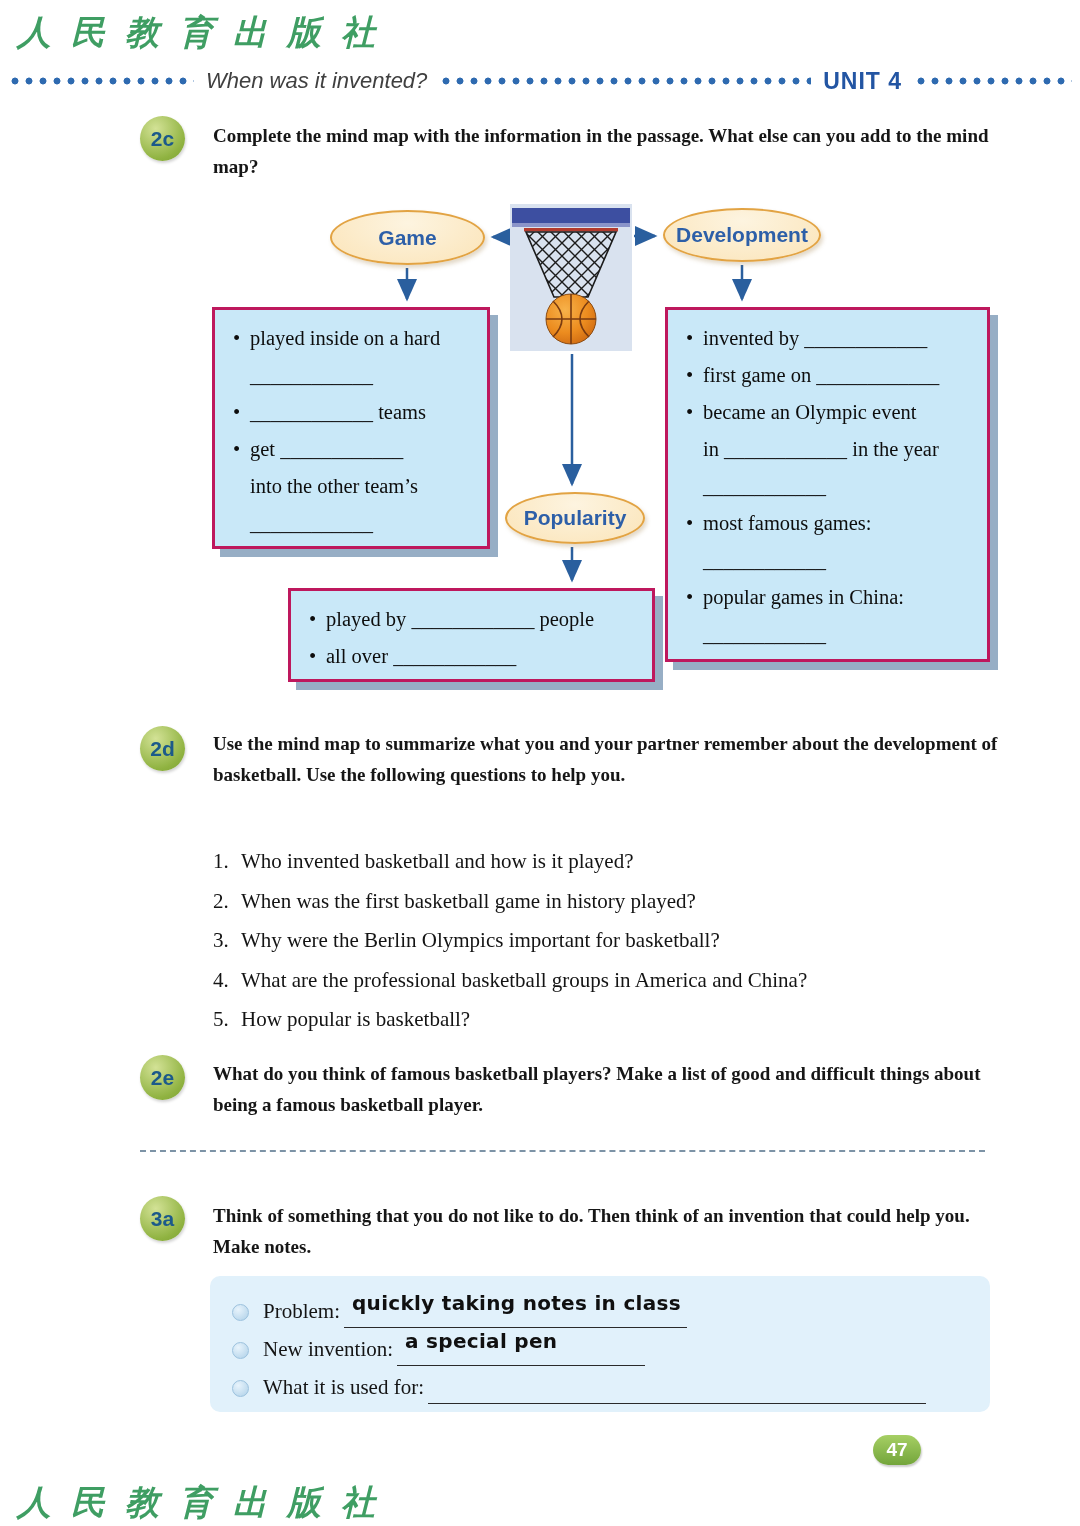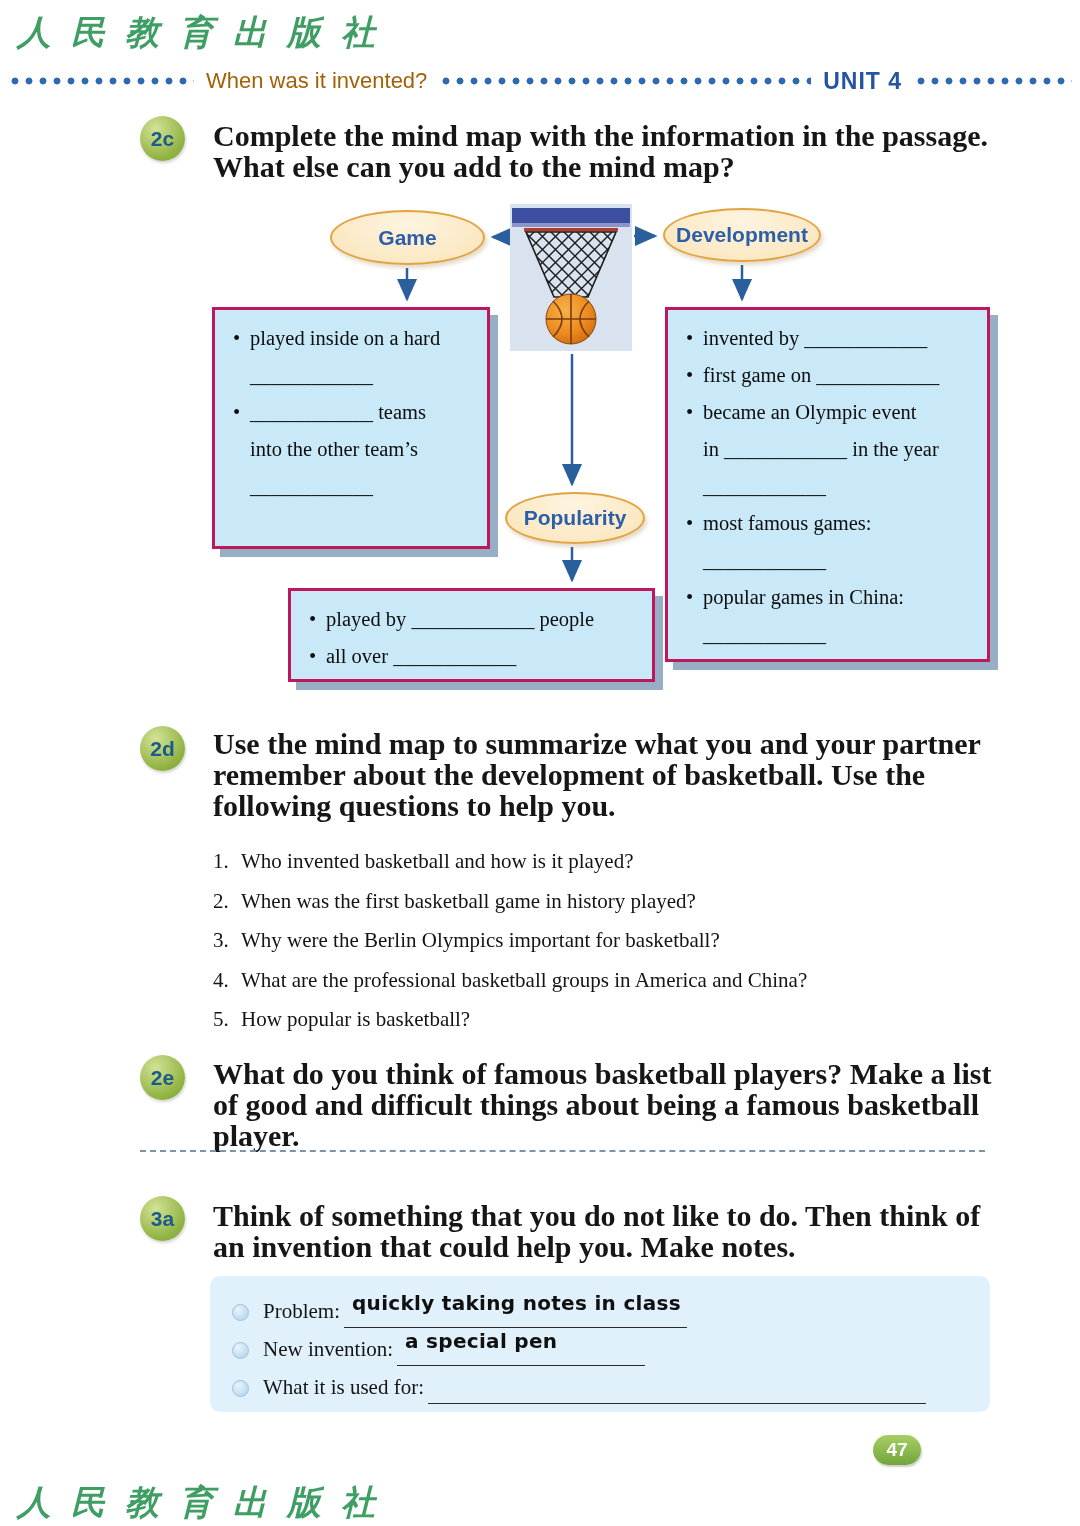--- a/index.html
+++ b/index.html
@@ -13,32 +13,32 @@
           font-size:34px; letter-spacing:20px; }
   .logo.top { top:10px; }
   .logo.bottom { top:1480px; }
 
   
   .header { position:absolute; top:66px; left:8px; right:8px; height:30px;
             display:flex; align-items:center; gap:12px; }
   .dots { height:10px; background-image:radial-gradient(circle, #2e6ab0 3.1px, transparent 3.8px);
           background-size:14px 10px; background-repeat:repeat-x; background-position:0 50%; }
   .dots.left { width:186px; } .dots.mid { flex:1; } .dots.right { width:158px; }
-  .header-title { color:#a16207; font-family:"Liberation Sans", sans-serif; font-size:22px; white-space:nowrap; }
+  .header-title { color:#404040; font-family:"Liberation Sans", sans-serif; font-size:22px; white-space:nowrap;font-style:italic; }
   .header-unit  { color:#2355a3; font-family:"Liberation Sans", sans-serif; font-size:23px; font-weight:bold; letter-spacing:1px; white-space:nowrap; }
 
   
   .badge { position:absolute; width:45px; height:45px; border-radius:50%;
            background:radial-gradient(circle at 35% 28%, #d3e296, #8fb240 70%, #7ba036);
            display:flex; align-items:center; justify-content:center;
            font-family:"Liberation Sans", sans-serif; font-weight:bold; font-size:21px; color:#1c5a8a;
            box-shadow:1px 2px 3px rgba(0,0,0,.18); }
 
   .instruction { position:absolute; left:213px; width:788px; font-weight:bold;
-                 font-size:30px; line-height:31px; color:#161616; }
+                 font-size:19px; line-height:31px; color:#161616; }
 
   
   .mindmap { position:absolute; top:200px; left:0; width:1080px; height:492px; }
   .mm-svg { position:absolute; left:0; top:0; width:1080px; height:492px; }
   .ellipse { position:absolute; border:2px solid #e2a343; border-radius:50%;
              background:radial-gradient(ellipse at 50% 22%, #fdf4e0, #fbe4b8);
              display:flex; align-items:center; justify-content:center;
              font-family:"Liberation Sans", sans-serif; font-weight:bold; font-size:21px; color:#2d5fa8;
              box-shadow:2px 3px 4px rgba(150,115,55,.28); }
   .el-game { left:330px; top:10px; width:155px; height:55px; }
@@ -140,20 +140,21 @@
     </svg>
 
     <div class="ellipse el-game">Game</div>
     <div class="ellipse el-dev">Development</div>
     <div class="ellipse el-pop">Popularity</div>
 
     <div class="mm-box box-game">
       <div class="mm-line bulleted">played inside on a hard</div>
       <div class="mm-line">____________</div>
       <div class="mm-line bulleted">____________ teams</div>
+      <div class="mm-line bulleted">get ____________</div>
       <div class="mm-line">into the other team’s</div>
       <div class="mm-line">____________</div>
     </div>
 
     <div class="mm-box box-dev">
       <div class="mm-line bulleted">invented by ____________</div>
       <div class="mm-line bulleted">first game on ____________</div>
       <div class="mm-line bulleted">became an Olympic event</div>
       <div class="mm-line">in ____________ in the year</div>
       <div class="mm-line">____________</div>

